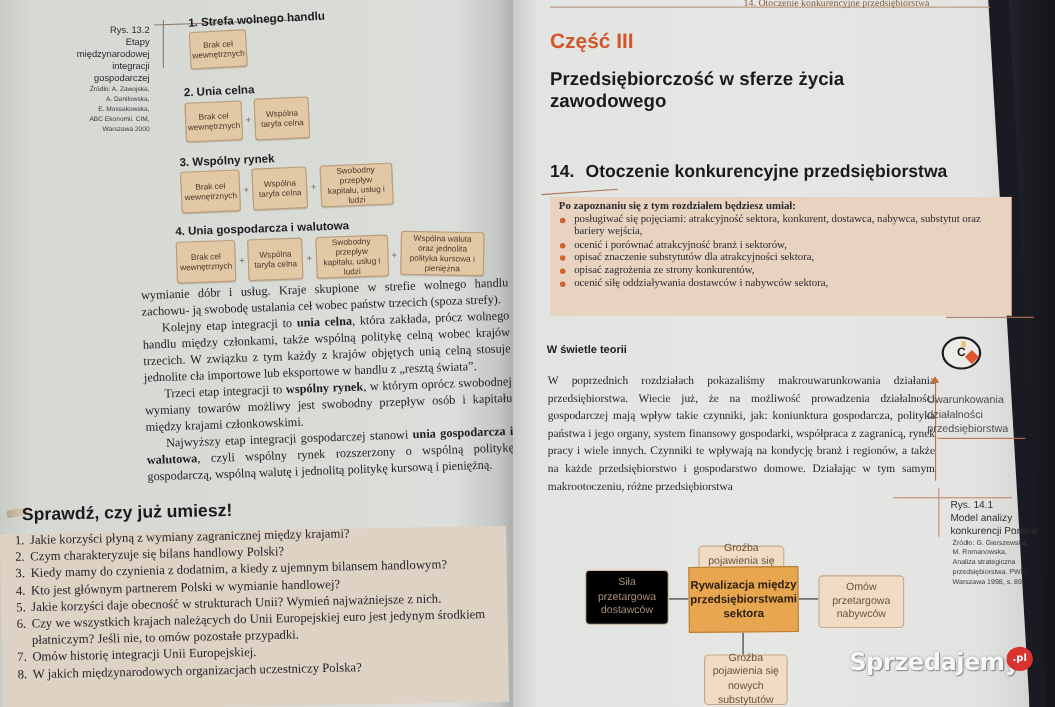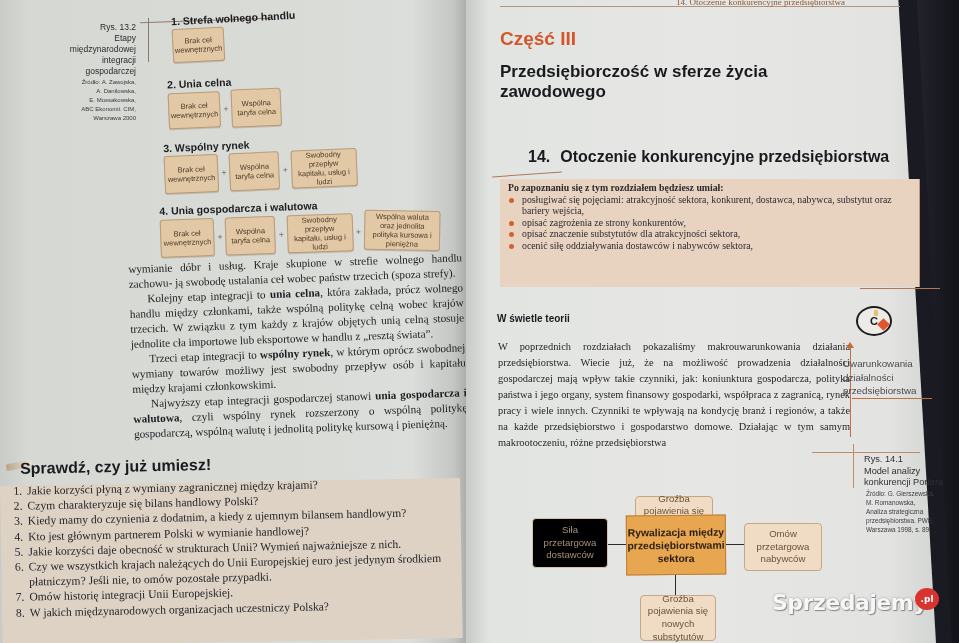--- a/index.html
+++ b/index.html
@@ -79,21 +79,21 @@
     font-family: "Liberation Sans", sans-serif; font-size: 19px; font-weight: bold; color: #d2562a;
   }
   .part-title {
     position: absolute; left: 500px; top: 62px; width: 330px;
     font-family: "Liberation Sans", sans-serif; font-size: 17px; line-height: 20px; font-weight: bold; color: #1a1a1e;
   }
   .chapter-title {
     position: absolute; left: 500px; top: 148px;
     font-family: "Liberation Sans", sans-serif; font-size: 16px; font-weight: bold; color: #1a1a1e; white-space: nowrap;
   }
-  .chapter-title .num { margin-right: 10px; margin-left: 28px; }
+  .chapter-title .num { margin-right: 10px; }
   .chapter-rule { position: absolute; left: 492px; top: 174px; width: 70px; height: 1px; background: #b07858; transform: rotate(-4deg); }
 
   .goals-box {
     position: absolute; left: 500px; top: 179px; width: 420px; height: 108px;
     background: #e8d2c0; border-right: 1px solid #c59575;
   }
   .goals-box .goals-rule-b { position: absolute; left: 360px; bottom: -2px; width: 80px; height: 1px; background: #b0775a; }
   .goals {
     position: absolute; left: 508px; top: 182px; width: 405px; font-size: 9.8px; line-height: 11.6px; color: #2a2a30;
   }
@@ -287,22 +287,23 @@
 </div>
 <div class="chapter-rule"></div>
 
 <div class="goals-box">
   <div class="goals-rule-b"></div>
 </div>
 <div class="goals">
   <div class="goals-head">Po zapoznaniu się z tym rozdziałem będziesz umiał:</div>
   <ul>
     <li>posługiwać się pojęciami: atrakcyjność sektora, konkurent, dostawca, nabywca, substytut oraz bariery wejścia,</li>
+    <li>ocenić i porównać atrakcyjność branż i sektorów,</li>
+    <li>opisać znaczenie substytutów dla atrakcyjności sektora,</li>
     <li>opisać zagrożenia ze strony konkurentów,</li>
-    <li>opisać znaczenie substytutów dla atrakcyjności sektora,</li>
     <li>ocenić siłę oddziaływania dostawców i nabywców sektora,</li>
   </ul>
 </div>
 
 <div class="section-title">W świetle teorii</div>
 <div class="cd-icon">
   <span class="flag"></span>
   <span>C</span>
   <span class="heart"></span>
 </div>

